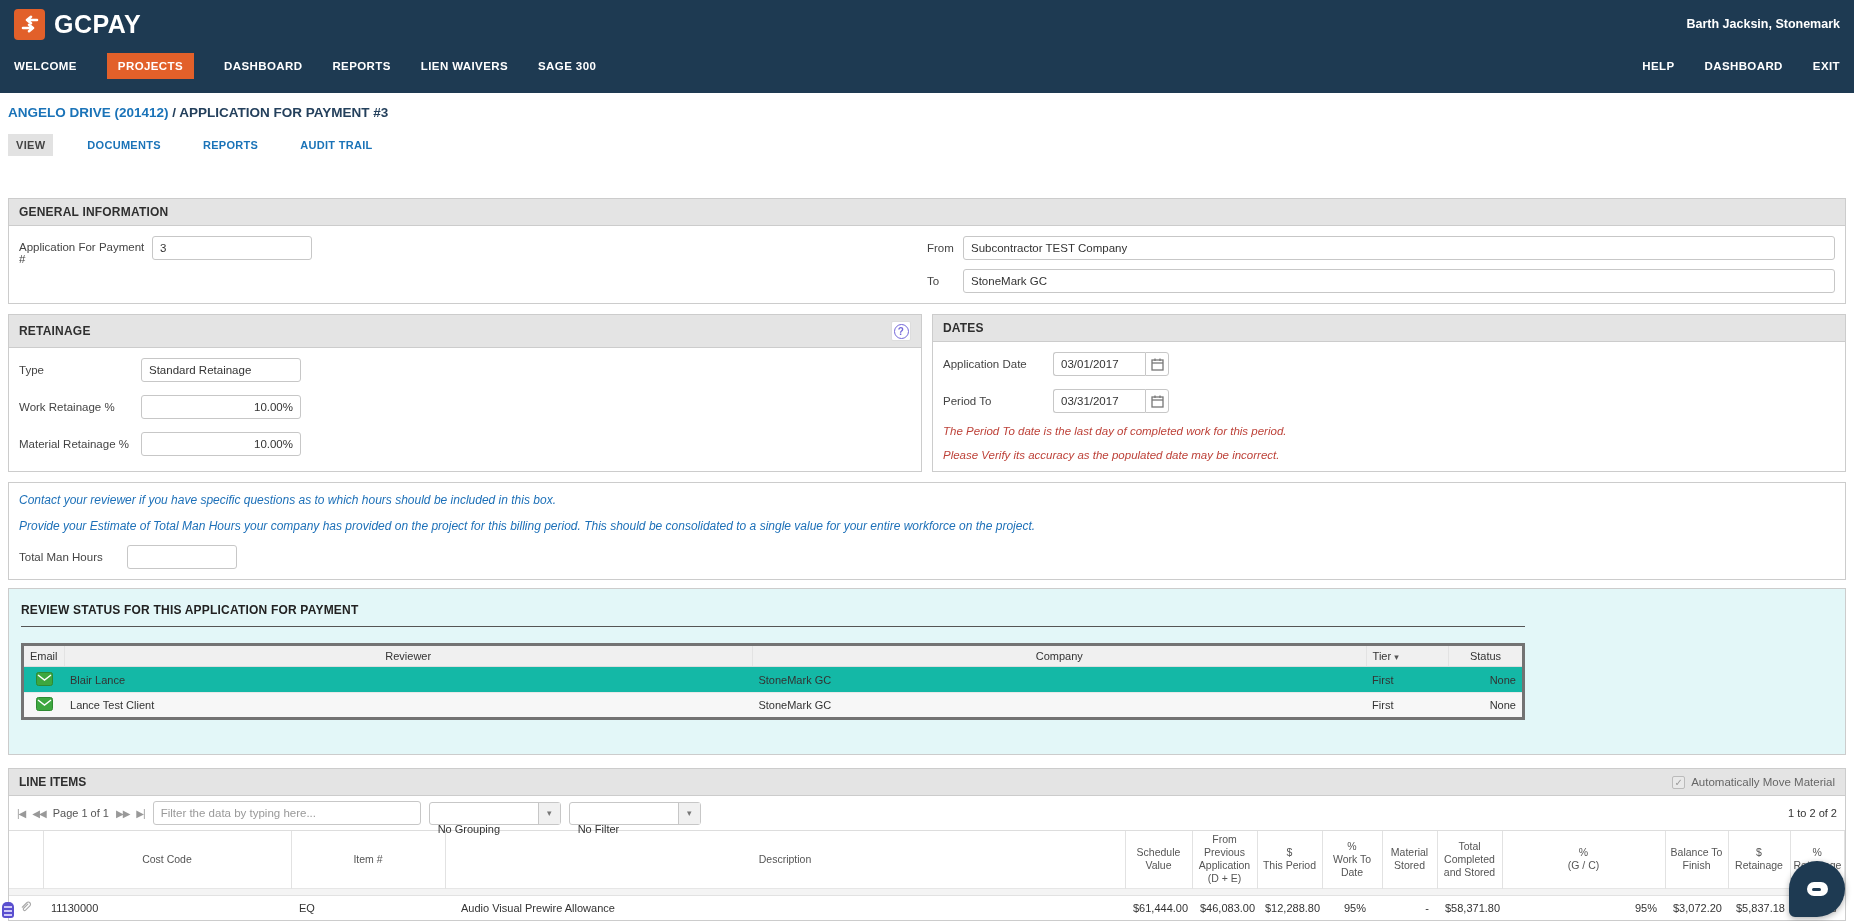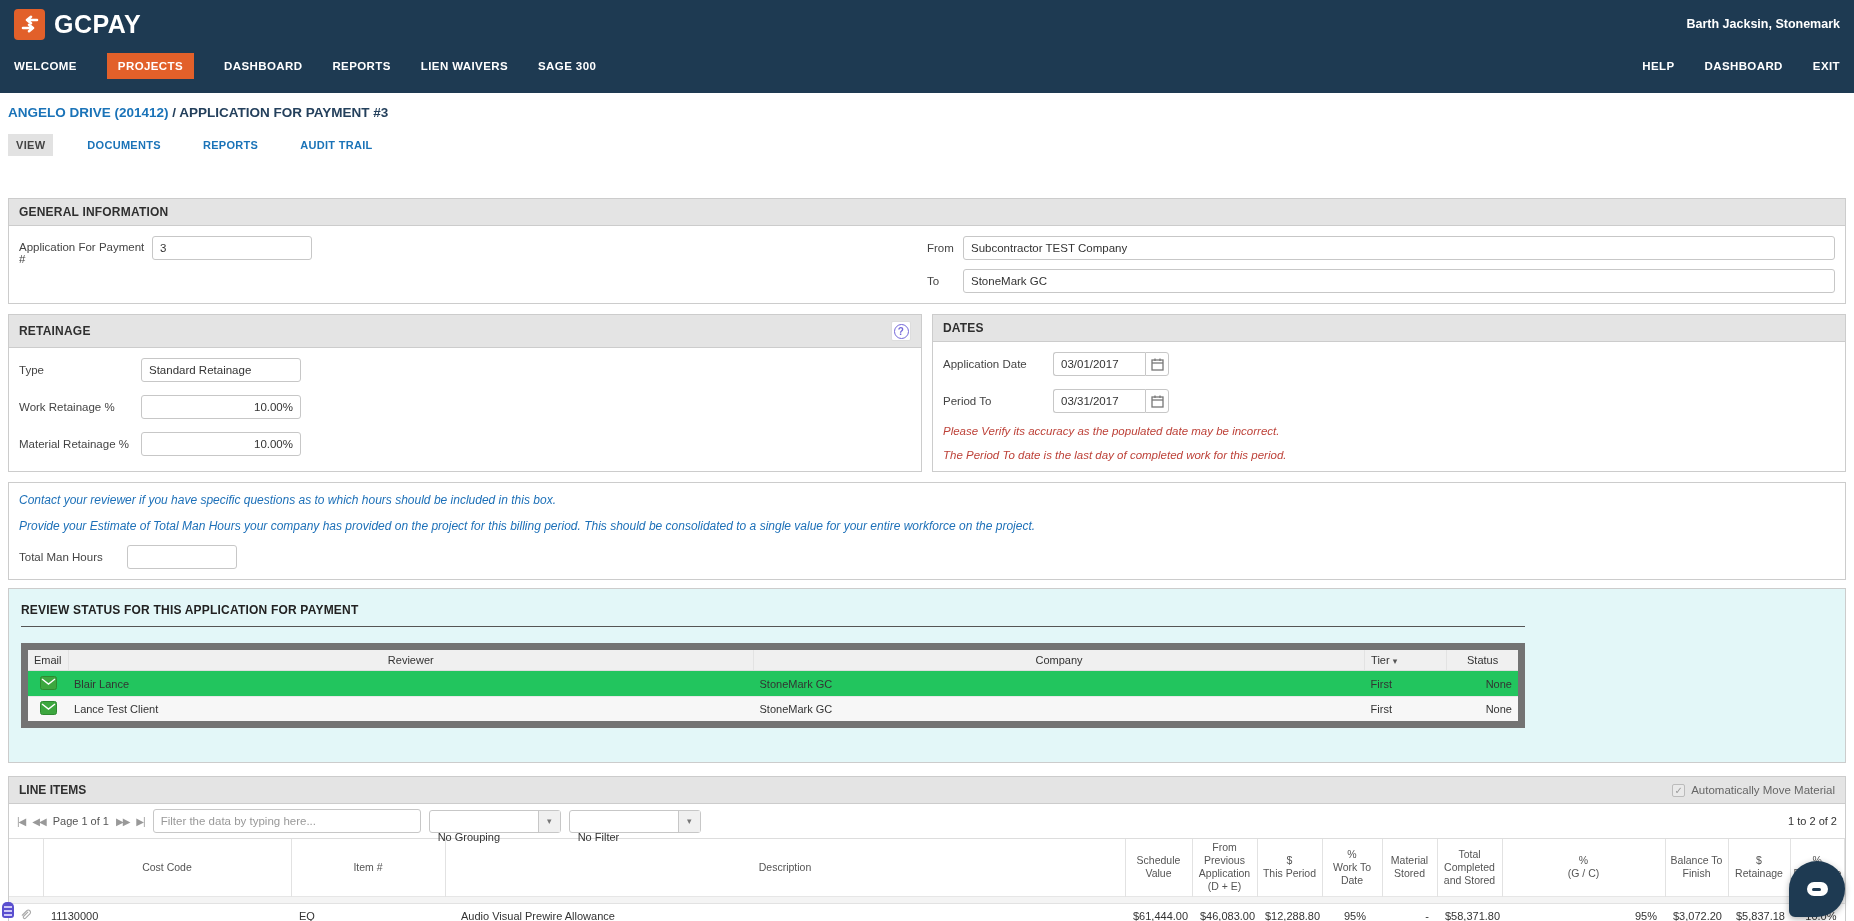--- a/index.html
+++ b/index.html
@@ -79,21 +79,21 @@
   
   .mh-panel { margin-top:10px; }
   .info-line { color:#1d70b8; font-style:italic; font-size:12px; margin-bottom:12px; }
   .mh-row .flabel { width:108px; }
   .mh-row input { width:110px; }
 
   
   .review-panel { margin-top:8px; background:#e3f7f8; border:1px solid #ccc; padding:14px 12px 34px 12px; }
   .review-title { font-size:12px; font-weight:bold; color:#222; letter-spacing:.2px; }
   .review-hr { border:none; border-top:1px solid #555; margin:9px 0 16px 0; width:83%; }
-  .review-table { width:83%; border-collapse:collapse; background:#22c55e; border:7px solid #737373; font-size:11px; }
+  .review-table { width:83%; border-collapse:collapse; background:#14b8a6; border:3px solid #737373; font-size:11px; }
   .review-table th { background:#f0f0f0; border-bottom:1px solid #ddd; border-right:1px solid #e3e3e3;
                      font-weight:normal; color:#333; padding:4px 6px; height:20px; }
   .review-table td { padding:4px 6px; height:26px; border-bottom:1px solid #e8e8e8; color:#333; }
   .review-table tr.alt td { background:#f7f7f7; }
   .th-left { text-align:left; }
   .td-right { text-align:right; }
   .sort-caret { color:#555; font-size:9px; margin-left:3px; }
   .mail-cell { width:34px; text-align:center; }
 
   
@@ -259,22 +259,22 @@
               <span class="cal-btn">
                 <svg width="13" height="13" viewBox="0 0 13 13">
                     <rect x="1" y="2" width="11" height="10" fill="none" stroke="#777" stroke-width="1.3"></rect>
                     <line x1="1" y1="5" x2="12" y2="5" stroke="#777" stroke-width="1.3"></line>
                     <line x1="4" y1="0.5" x2="4" y2="3" stroke="#777" stroke-width="1.3"></line>
                     <line x1="9" y1="0.5" x2="9" y2="3" stroke="#777" stroke-width="1.3"></line>
                   </svg>
               </span>
             </span>
           </div>
+          <div class="warn">The Period To date is the last day of completed work for this period.</div>
           <div class="warn">Please Verify its accuracy as the populated date may be incorrect.</div>
-          <div class="warn">The Period To date is the last day of completed work for this period.</div>
         </div>
       </div>
     </div>
 
     <div class="panel mh-panel">
       <div class="panel-body">
         <div class="info-line">Contact your reviewer if you have specific questions as to which hours should be included in this box.</div>
         <div class="info-line">Provide your Estimate of Total Man Hours your company has provided on the project for this billing period. This should be consolidated to a single value for your entire workforce on the project.</div>
         <div class="field-row mh-row">
           <span class="flabel">Total Man Hours</span>

